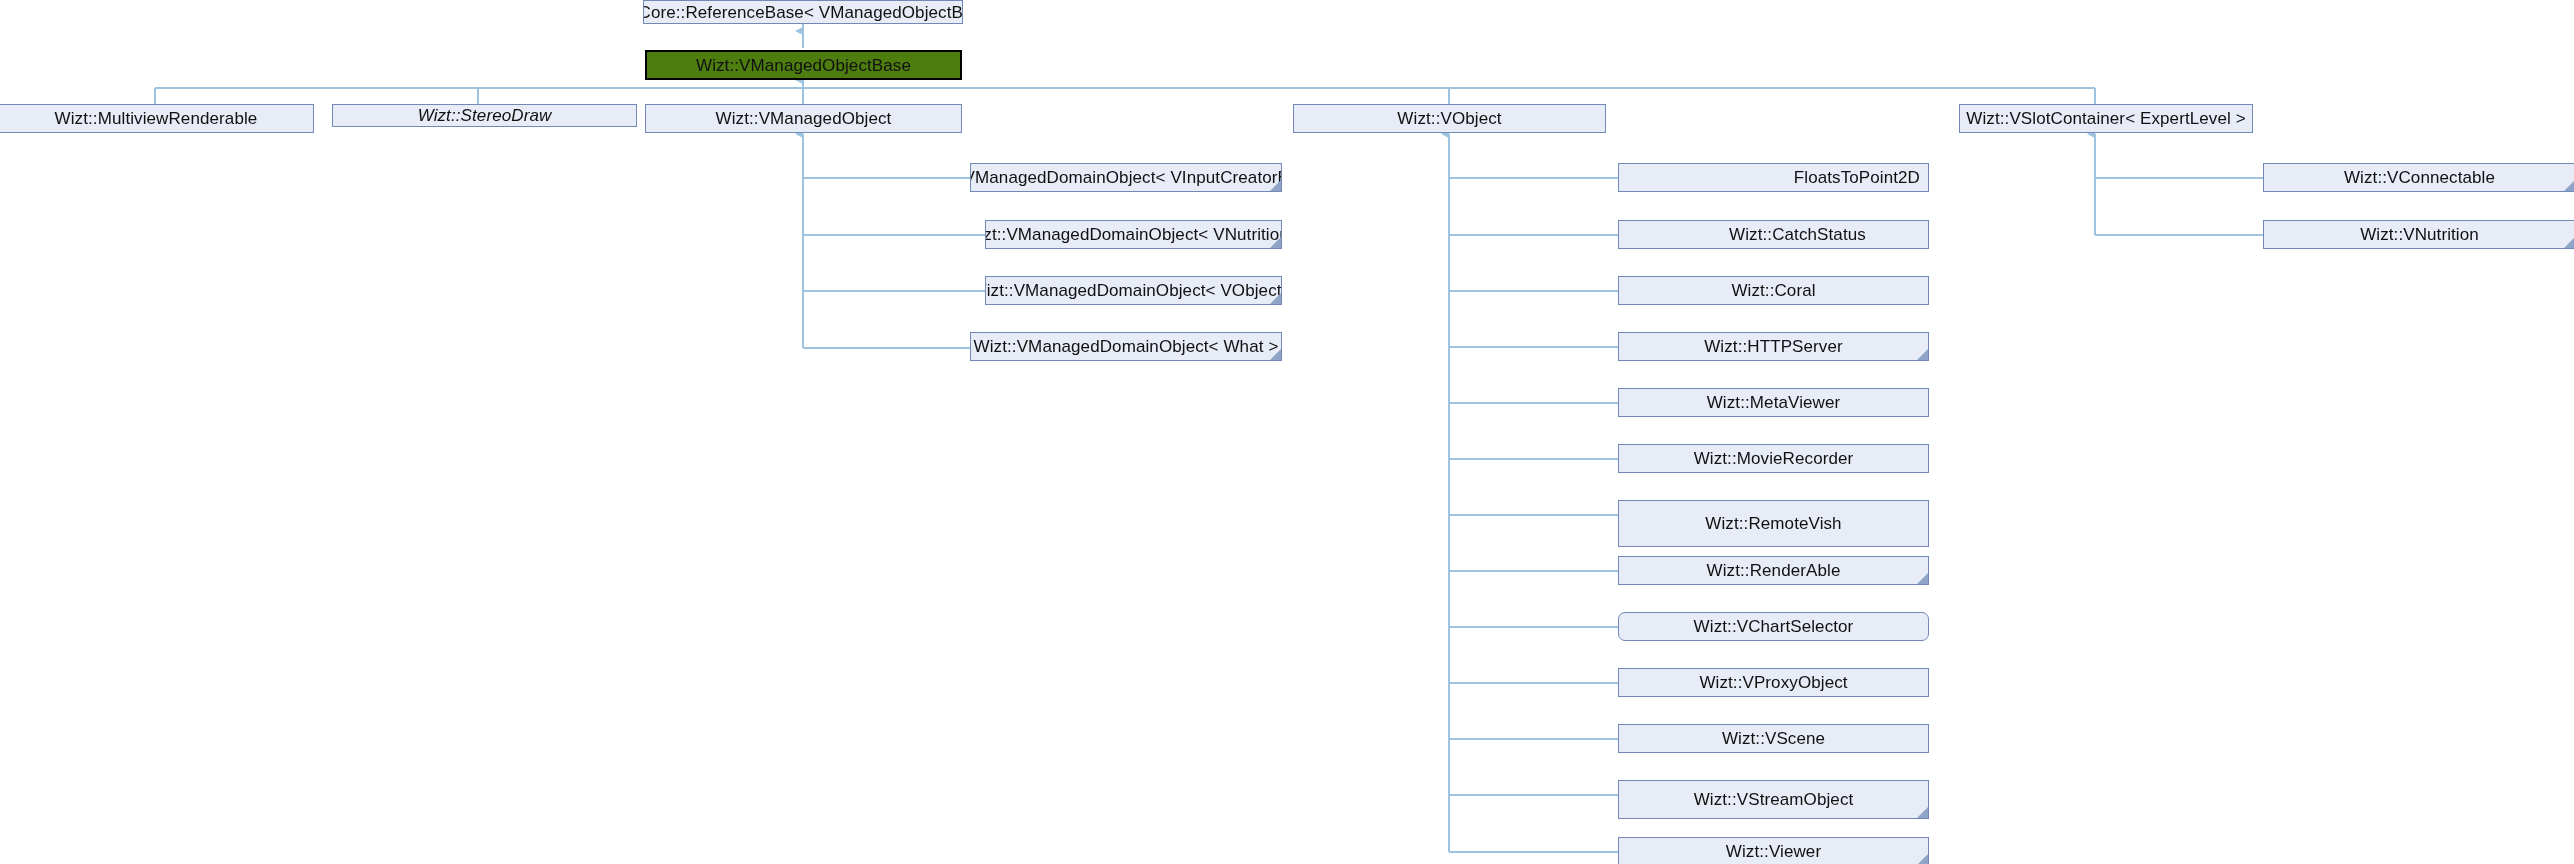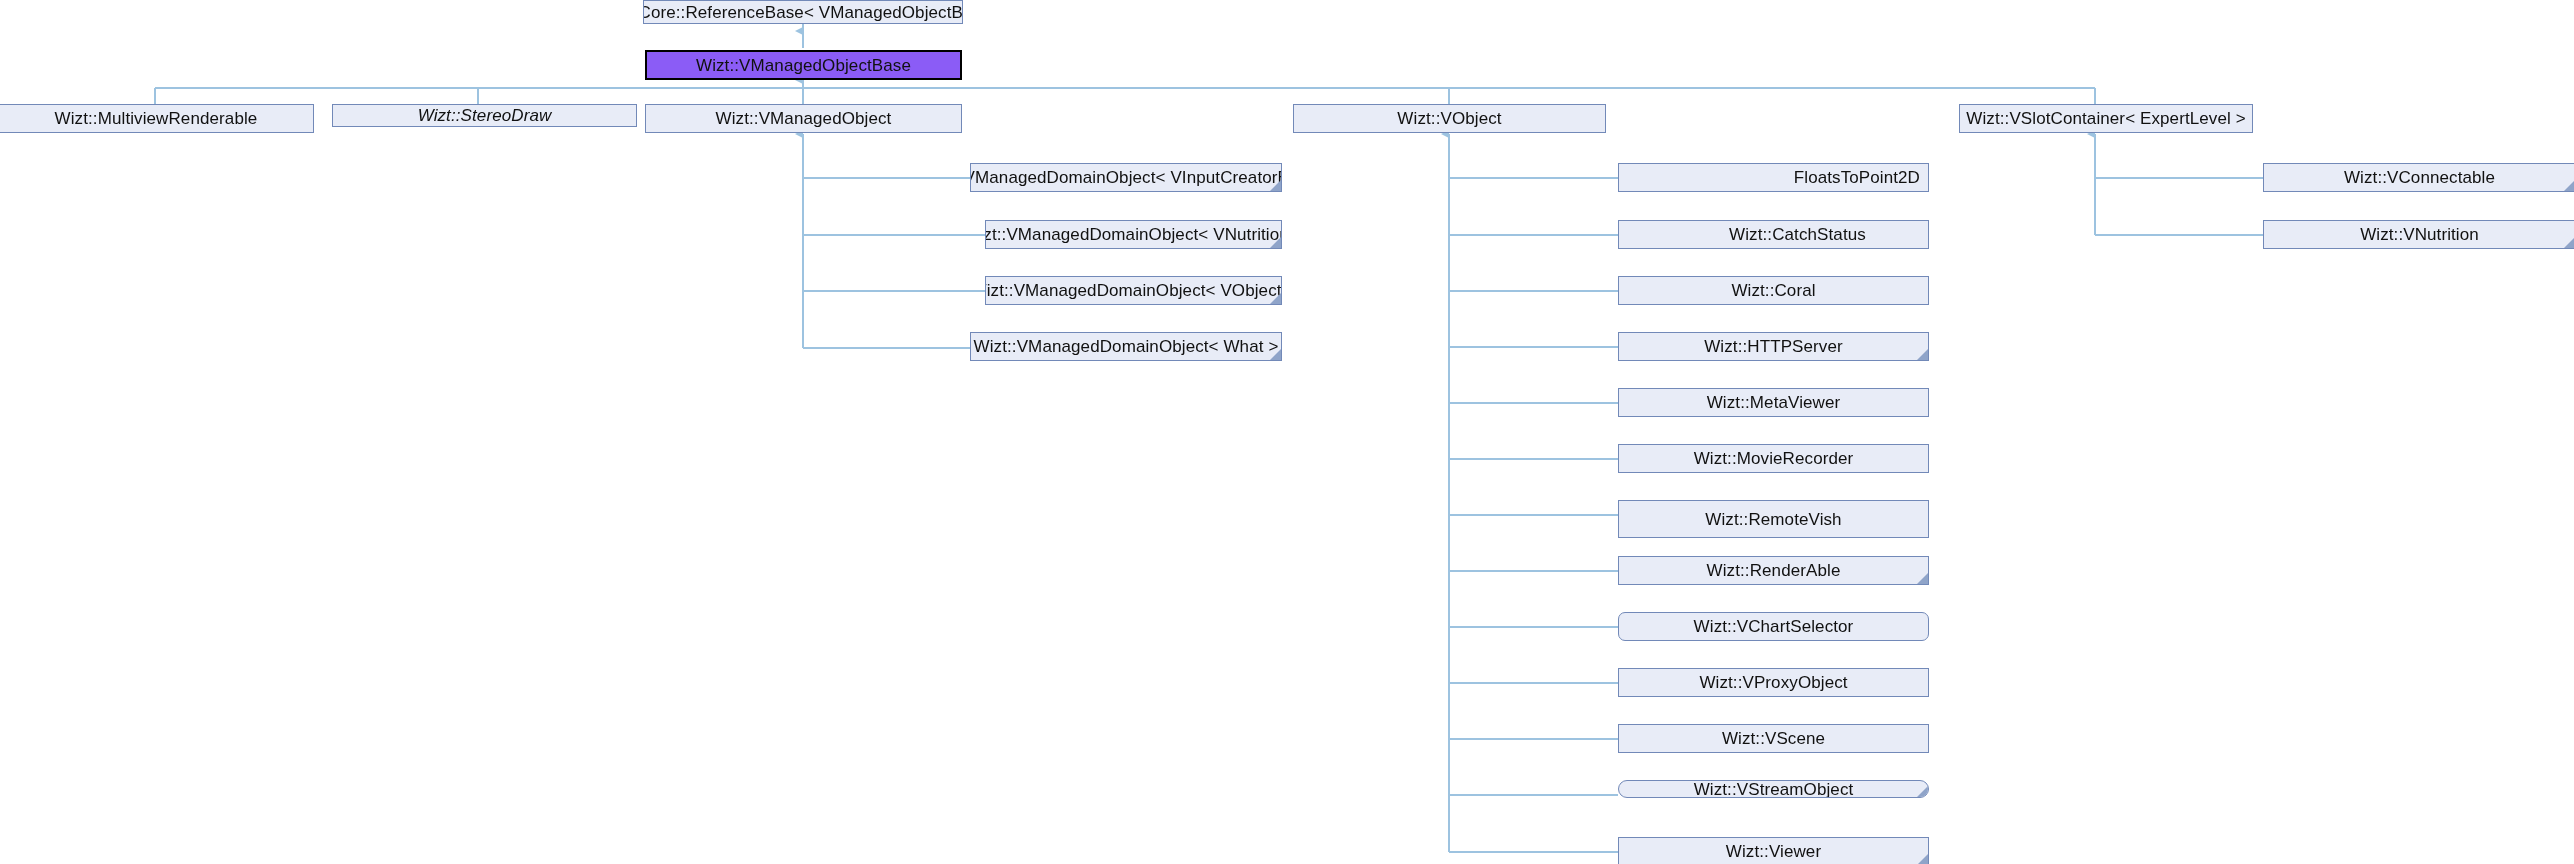--- a/index.html
+++ b/index.html
@@ -35,21 +35,21 @@
   .node .lbl{
     font-size:17px;
     color:#111111;
     letter-spacing:0.1px;
     line-height:1;
     padding:0 8px;
     display:block;
   }
   
   .node.focus{
-    background:#8b5cf6;
+    background:#4d7c0f;
     border:2px solid #000000;
   }
   
   .node.folded::after{
     content:"";
     position:absolute;
     right:0;bottom:0;
     width:0;height:0;
     border-left:11px solid transparent;
     border-bottom:11px solid #8fa4c9;
@@ -173,41 +173,41 @@
   </div>
 
   <div class="node" style="left:1618px;top:388px;width:311px;height:29px;">
     <span class="lbl">Wizt::MetaViewer</span>
   </div>
 
   <div class="node" style="left:1618px;top:444px;width:311px;height:29px;">
     <span class="lbl">Wizt::MovieRecorder</span>
   </div>
 
-  <div class="node" style="left:1618px;top:500px;width:311px;height:38px;">
+  <div class="node" style="left:1618px;top:500px;width:311px;height:47px;">
     <span class="lbl">Wizt::RemoteVish</span>
   </div>
 
   <div class="node folded" style="left:1618px;top:556px;width:311px;height:29px;">
     <span class="lbl">Wizt::RenderAble</span>
   </div>
 
   <div class="node" style="left:1618px;top:612px;width:311px;height:29px;border-radius:7px;">
     <span class="lbl">Wizt::VChartSelector</span>
   </div>
 
   <div class="node" style="left:1618px;top:668px;width:311px;height:29px;">
     <span class="lbl">Wizt::VProxyObject</span>
   </div>
 
   <div class="node" style="left:1618px;top:724px;width:311px;height:29px;justify-content:center;">
     <span class="lbl">Wizt::VScene</span>
   </div>
 
-  <div class="node folded" style="left:1618px;top:780px;width:311px;height:18px;border-radius:11px;">
+  <div class="node folded" style="left:1618px;top:780px;width:311px;height:39px;">
     <span class="lbl">Wizt::VStreamObject</span>
   </div>
 
   <div class="node folded" style="left:1618px;top:837px;width:311px;height:29px;">
     <span class="lbl">Wizt::Viewer</span>
   </div>
 
   <div class="node folded" style="left:2263px;top:163px;width:313px;height:29px;">
     <span class="lbl">Wizt::VConnectable</span>
   </div>

